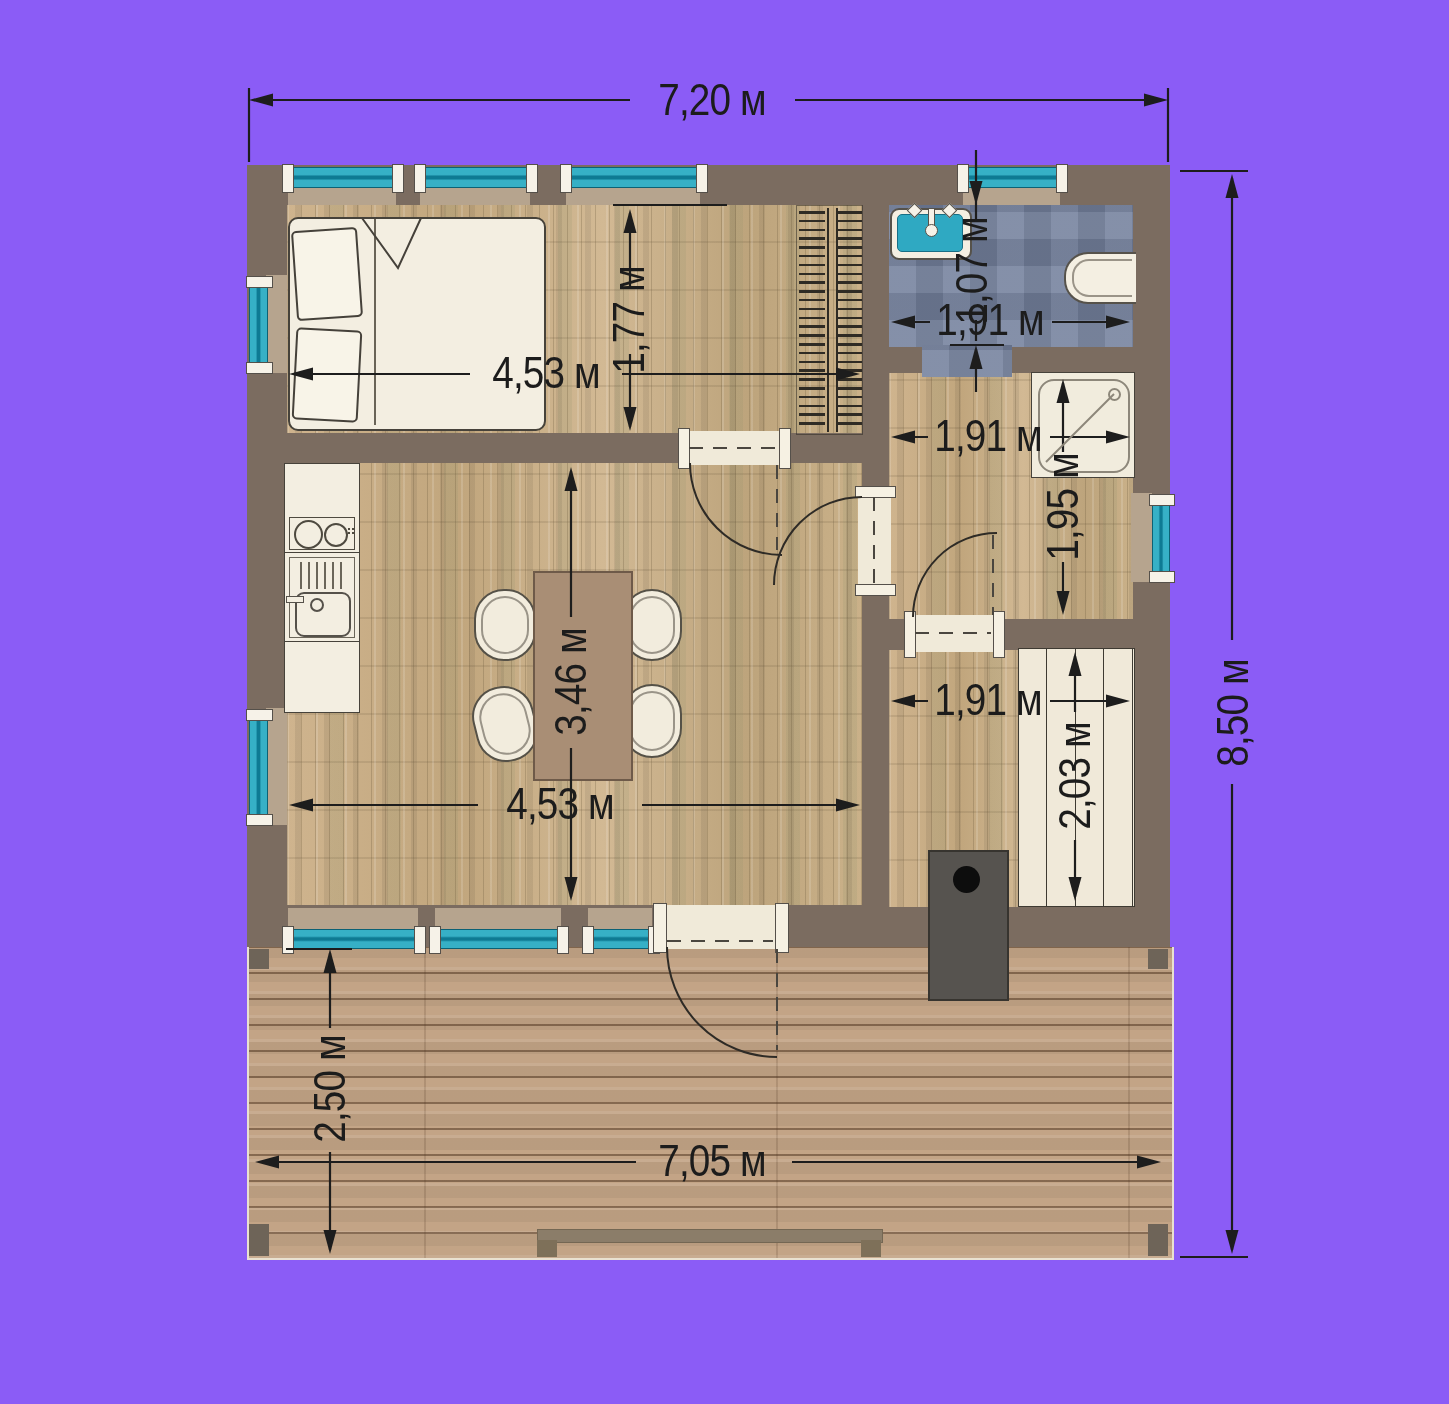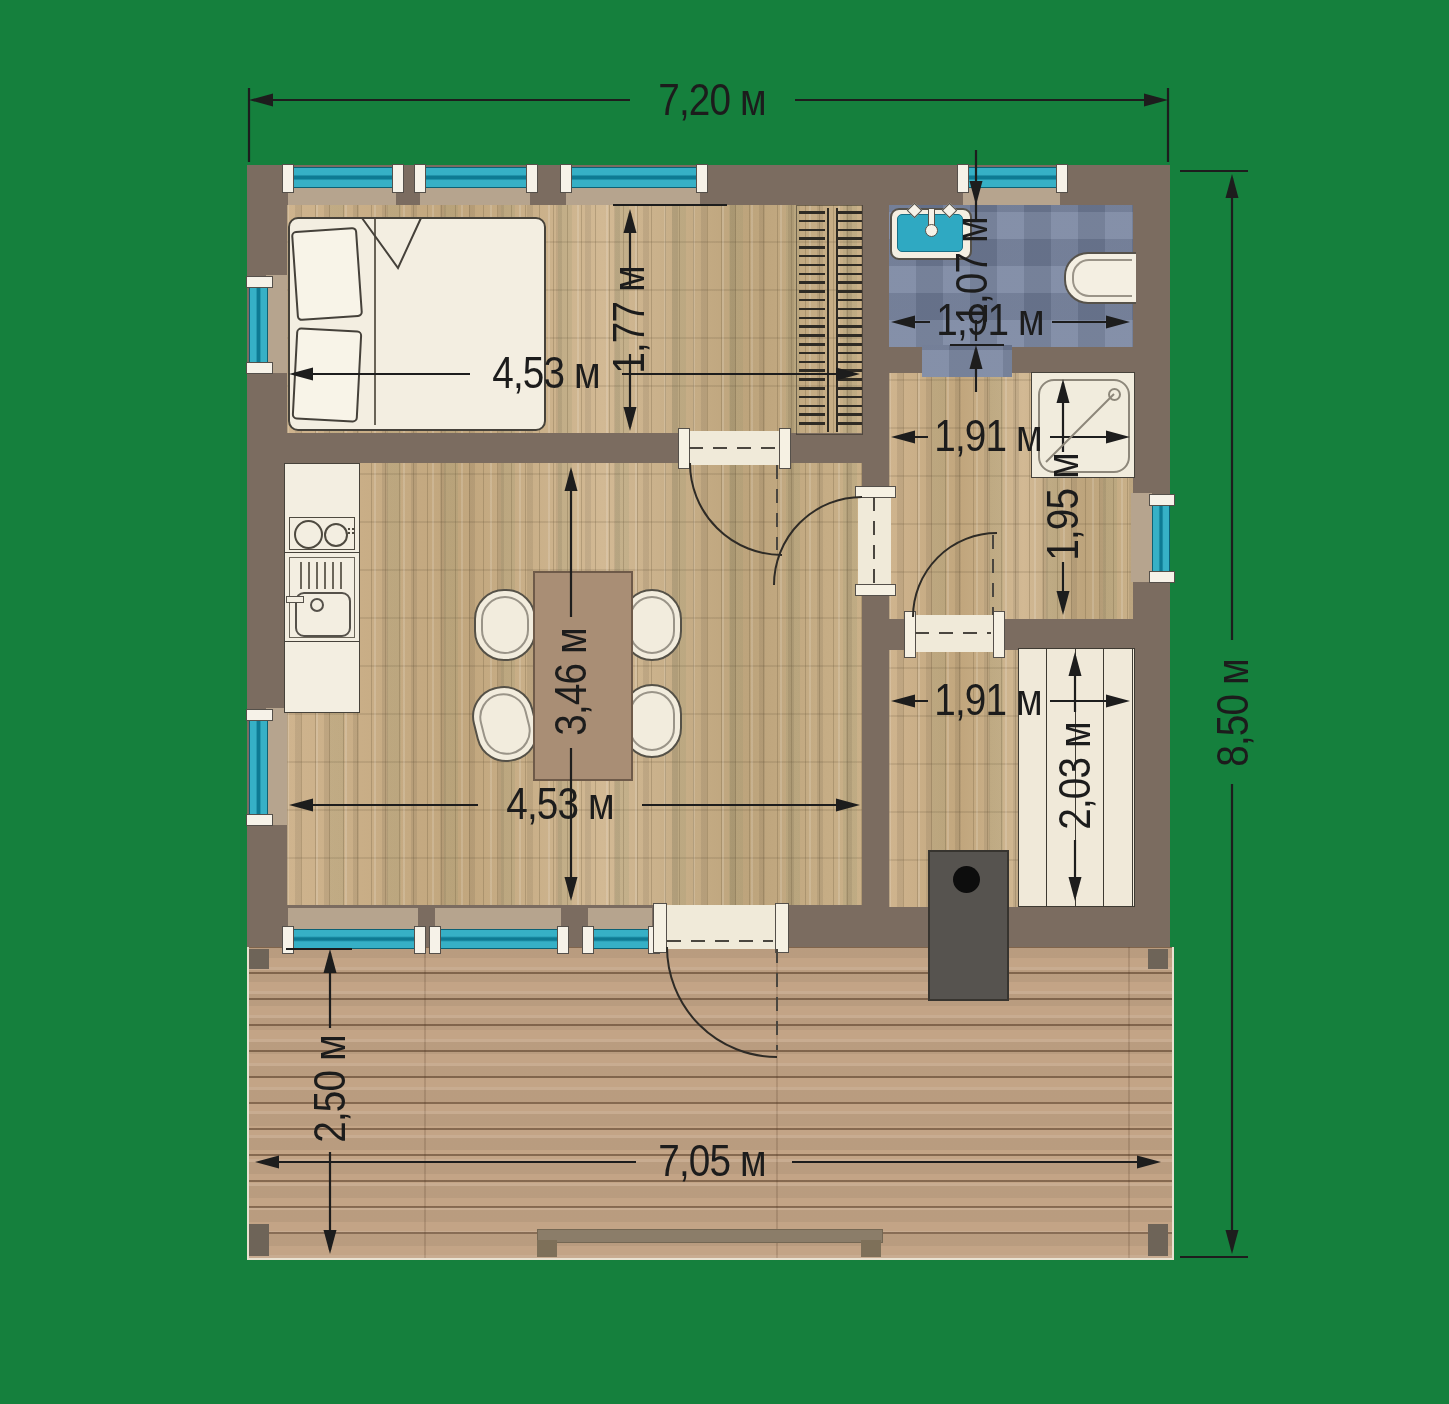--- a/index.html
+++ b/index.html
@@ -1,16 +1,16 @@
 <!DOCTYPE html>
 <html><head>
 <meta charset="utf-8">
 <style>
   html,body{margin:0;padding:0;background:#fff;}
-  .canvas{position:relative;width:1449px;height:1404px;background:#15803d;overflow:hidden;
+  .canvas{position:relative;width:1449px;height:1404px;background:#8b5cf6;overflow:hidden;
           font-family:"Liberation Sans","DejaVu Sans",sans-serif;}
   .abs{position:absolute;}
   .wall{background:#7b6c60;}
   .wood{background-color:#c8ae88;
     background-image:
       repeating-linear-gradient(90deg, rgba(105,88,58,.28) 0 1px, rgba(0,0,0,0) 1px 14px),
       repeating-linear-gradient(90deg, rgba(255,255,255,.15) 0 2px, rgba(0,0,0,0) 2px 8px, rgba(0,0,0,.07) 8px 14px, rgba(0,0,0,0) 14px 29px),
       repeating-linear-gradient(90deg, rgba(0,0,0,0) 0 43px, rgba(128,138,100,.14) 43px 57px),
       repeating-linear-gradient(0deg, rgba(0,0,0,0) 0 46px, rgba(90,74,49,.14) 46px 48px),
       linear-gradient(90deg,#cfb48e,#c1a67d 30%,#d2b994 55%,#bda47c 80%,#cab189);}

